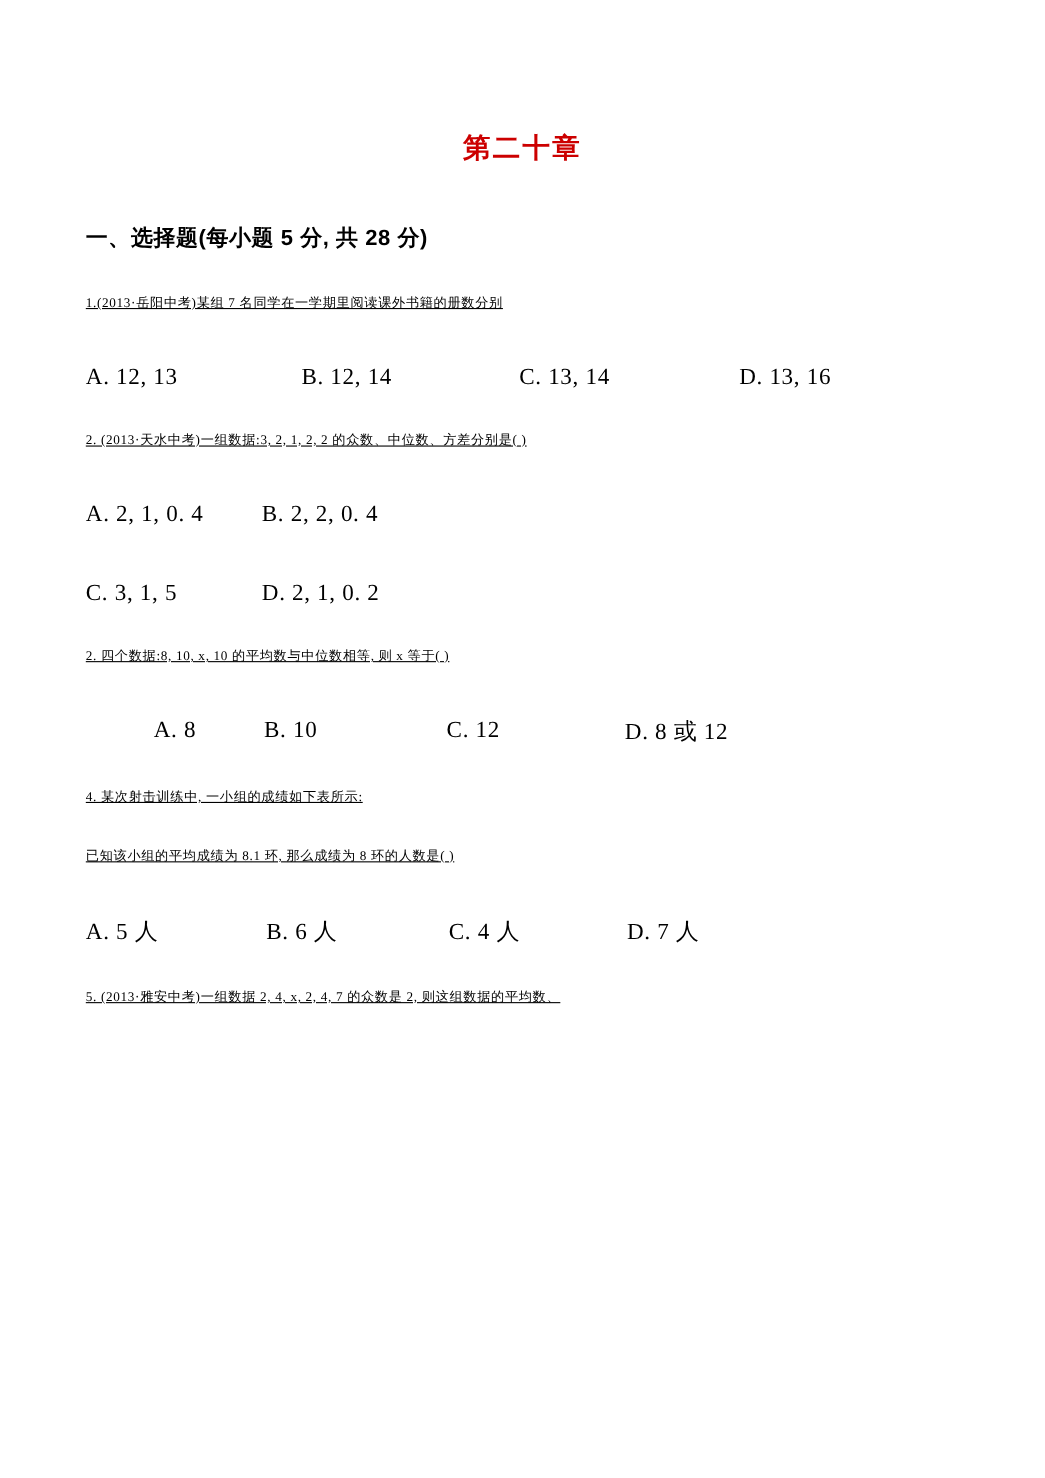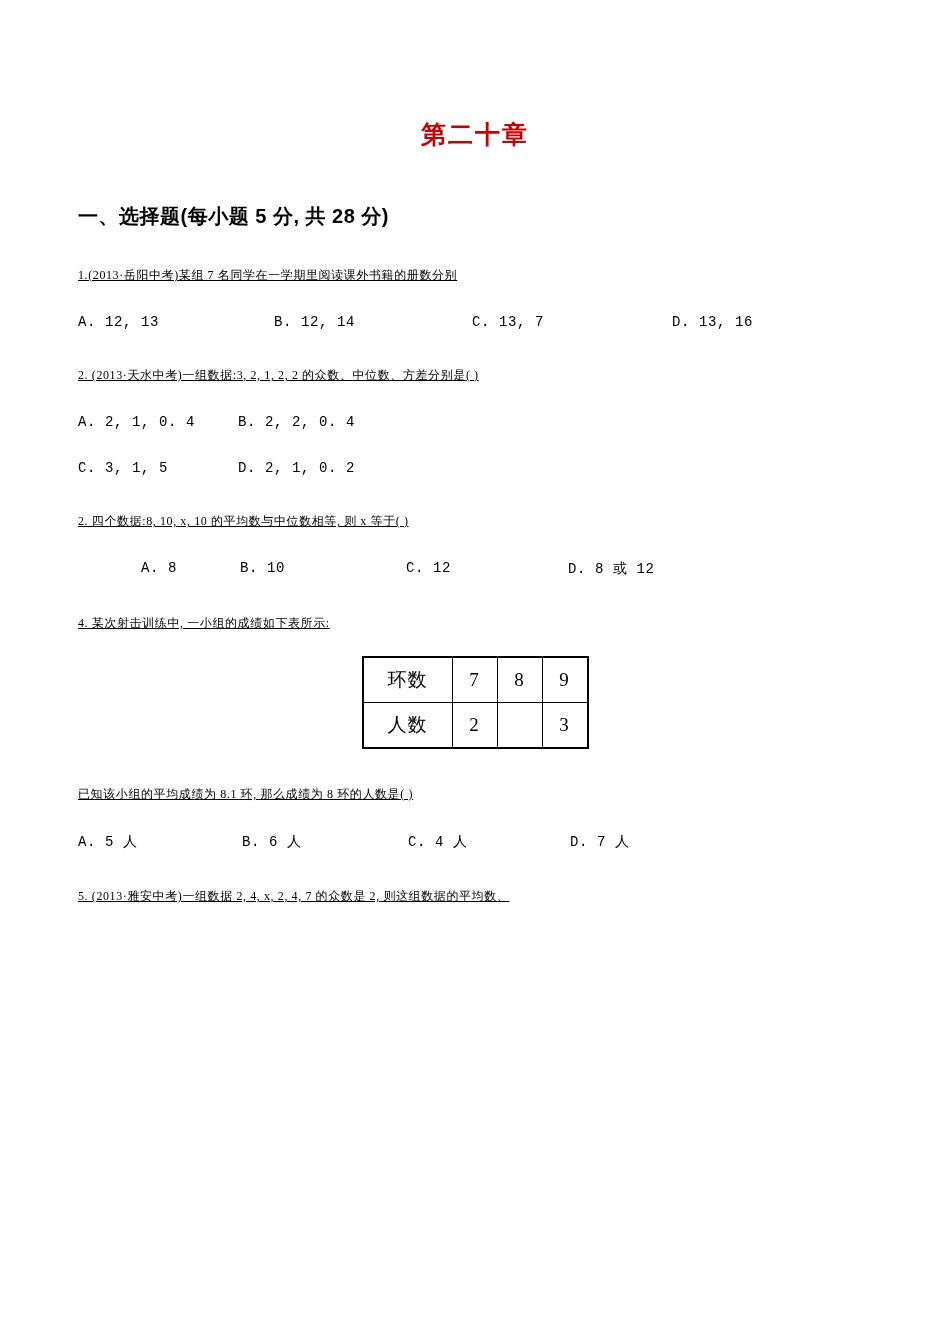--- a/index.html
+++ b/index.html
@@ -42,25 +42,24 @@
     margin-top: 36px;
     font-size: 12px;
     line-height: 1.5;
     letter-spacing: 0.6px;
     text-decoration: underline;
   }
   .q.cont {
     margin-top: 34px;
   }
   .opts {
-    margin-top: 30px;
-    font-size: 14px;
+    margin-top: 46px;
+    font-size: 21px;
     letter-spacing: 0.6px;
     display: flex;
-    font-family: Liberation Mono, monospace;
   }
   .opts .opt {
     white-space: nowrap;
   }
   
   .opts.w1 .opt:nth-child(1) { width: 196px; }
   .opts.w1 .opt:nth-child(2) { width: 198px; }
   .opts.w1 .opt:nth-child(3) { width: 200px; }
 
   .opts.w2 .opt:nth-child(1) { width: 160px; }
@@ -105,21 +104,21 @@
 <div class="page">
 
   <div class="doc-title">第二十章</div>
 
   <div class="section-heading">一、选择题(每小题 5 分, 共 28 分)</div>
 
   <div class="q">1.(2013·岳阳中考)某组 7 名同学在一学期里阅读课外书籍的册数分别</div>
   <div class="opts w1">
     <span class="opt">A. 12, 13</span>
     <span class="opt">B. 12, 14</span>
-    <span class="opt">C. 13, 7</span>
+    <span class="opt">C. 13, 14</span>
     <span class="opt">D. 13, 16</span>
   </div>
 
   <div class="q">2. (2013·天水中考)一组数据:3, 2, 1, 2, 2 的众数、中位数、方差分别是(      )</div>
   <div class="opts w2">
     <span class="opt">A. 2, 1, 0. 4</span>
     <span class="opt">B. 2, 2, 0. 4</span>
   </div>
   <div class="opts w2">
     <span class="opt">C. 3, 1, 5</span>
@@ -129,38 +128,20 @@
   <div class="q">2. 四个数据:8, 10, x, 10 的平均数与中位数相等, 则 x 等于(      )</div>
   <div class="opts w3">
     <span class="opt">A. 8</span>
     <span class="opt">B. 10</span>
     <span class="opt">C. 12</span>
     <span class="opt">D. 8 或 12</span>
   </div>
 
   <div class="q">4. 某次射击训练中, 一小组的成绩如下表所示:</div>
 
-  <div class="table-wrap">
-    <table class="score-table">
-      <tbody>
-          <tr>
-        <td class="label">环数</td>
-        <td class="cell">7</td>
-        <td class="cell">8</td>
-        <td class="cell">9</td>
-      </tr>
-      <tr>
-        <td class="label">人数</td>
-        <td class="cell">2</td>
-        <td class="cell"></td>
-        <td class="cell">3</td>
-      </tr>
-    </tbody>
-      </table>
-  </div>
 
   <div class="q">已知该小组的平均成绩为 8.1 环, 那么成绩为 8 环的人数是(      )</div>
   <div class="opts w4">
     <span class="opt">A. 5 人</span>
     <span class="opt">B. 6 人</span>
     <span class="opt">C. 4 人</span>
     <span class="opt">D. 7 人</span>
   </div>
 
   <div class="q">5. (2013·雅安中考)一组数据 2, 4, x, 2, 4, 7 的众数是 2, 则这组数据的平均数、</div>

